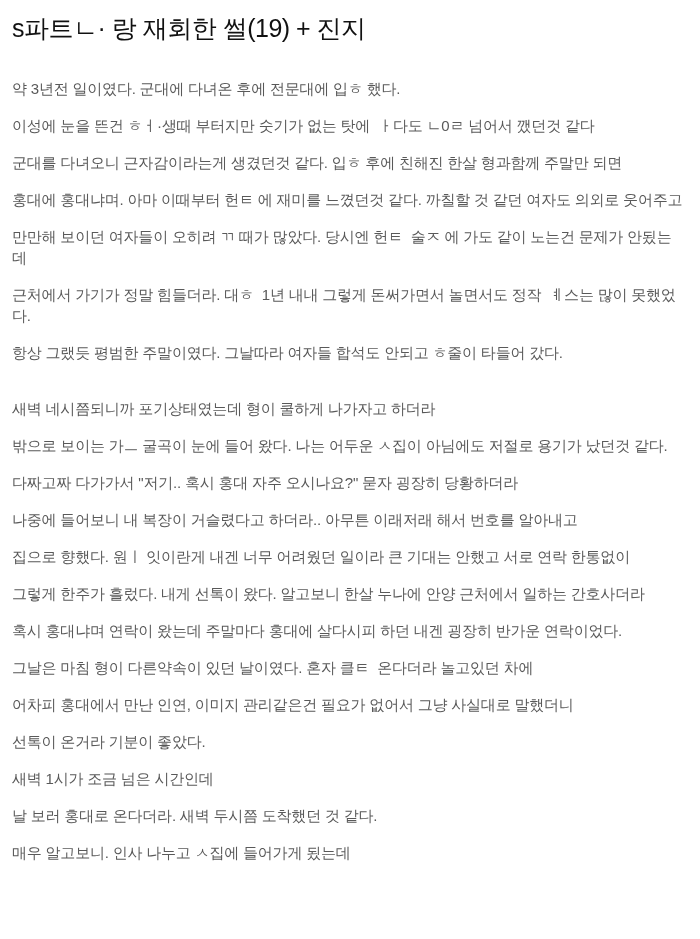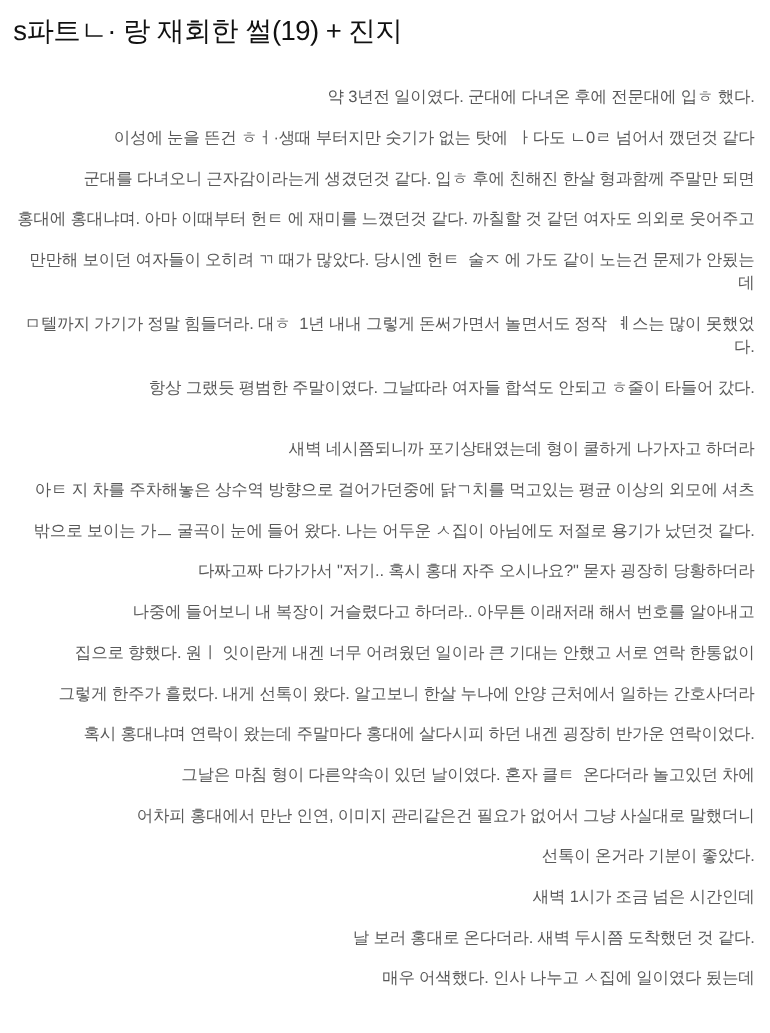--- a/index.html
+++ b/index.html
@@ -26,50 +26,48 @@
     letter-spacing: -0.5px;
   }
   .post-paragraph {
     margin: 16px 0;
     font-size: 15px;
     line-height: 21px;
     color: var(--body-text, #595959);
     white-space: pre-wrap;
     letter-spacing: -0.2px;
     word-break: break-all;
-    text-align: right;
   }
   .post-paragraph.blank {
     height: 3px;
     margin: 16px 0;
     padding: 0;
   }
 </style>
 </head>
 <body style="background: rgb(255, 255, 255);">
 
 <main class="post">
   <h1 class="post-title">s파트ㄴ· 랑 재회한 썰(19) + 진지</h1>
   <div id="post-body">
       <p class="post-paragraph">약 3년전 일이였다. 군대에 다녀온 후에 전문대에 입ㅎ 했다.</p>
       <p class="post-paragraph">이성에 눈을 뜬건 ㅎㅓ·생때 부터지만 숫기가 없는 탓에  ㅏ다도 ㄴ0ㄹ 넘어서 깼던것 같다</p>
       <p class="post-paragraph">군대를 다녀오니 근자감이라는게 생겼던것 같다. 입ㅎ 후에 친해진 한살 형과함께 주말만 되면</p>
       <p class="post-paragraph">홍대에 홍대냐며. 아마 이때부터 헌ㅌ 에 재미를 느꼈던것 같다. 까칠할 것 같던 여자도 의외로 웃어주고</p>
       <p class="post-paragraph">만만해 보이던 여자들이 오히려 ㄲ 때가 많았다. 당시엔 헌ㅌ  술ㅈ 에 가도 같이 노는건 문제가 안됬는데</p>
-      <p class="post-paragraph">ㅁ텔까지 가기가 정말 힘들더라. 대ㅎ  1년 내내 그렇게 돈써가면서 놀면서도 정작  ㅖ스는 많이 못했었다.</p>
+      <p class="post-paragraph">근처에서 가기가 정말 힘들더라. 대ㅎ  1년 내내 그렇게 돈써가면서 놀면서도 정작  ㅖ스는 많이 못했었다.</p>
       <p class="post-paragraph">항상 그랬듯 평범한 주말이였다. 그날따라 여자들 합석도 안되고 ㅎ줄이 타들어 갔다.</p>
       <p class="post-paragraph blank"></p>
       <p class="post-paragraph">새벽 네시쯤되니까 포기상태였는데 형이 쿨하게 나가자고 하더라</p>
-      <p class="post-paragraph">아ㅌ 지 차를 주차해놓은 상수역 방향으로 걸어가던중에 닭ㄱ치를 먹고있는 평균 이상의 외모에 셔츠</p>
       <p class="post-paragraph">밖으로 보이는 가ㅡ 굴곡이 눈에 들어 왔다. 나는 어두운 ㅅ집이 아님에도 저절로 용기가 났던것 같다.</p>
       <p class="post-paragraph">다짜고짜 다가가서 "저기.. 혹시 홍대 자주 오시나요?" 묻자 굉장히 당황하더라</p>
       <p class="post-paragraph">나중에 들어보니 내 복장이 거슬렸다고 하더라.. 아무튼 이래저래 해서 번호를 알아내고</p>
       <p class="post-paragraph">집으로 향했다. 원ㅣ 잇이란게 내겐 너무 어려웠던 일이라 큰 기대는 안했고 서로 연락 한통없이</p>
       <p class="post-paragraph">그렇게 한주가 흘렀다. 내게 선톡이 왔다. 알고보니 한살 누나에 안양 근처에서 일하는 간호사더라</p>
       <p class="post-paragraph">혹시 홍대냐며 연락이 왔는데 주말마다 홍대에 살다시피 하던 내겐 굉장히 반가운 연락이었다.</p>
       <p class="post-paragraph">그날은 마침 형이 다른약속이 있던 날이였다. 혼자 클ㅌ  온다더라 놀고있던 차에</p>
       <p class="post-paragraph">어차피 홍대에서 만난 인연, 이미지 관리같은건 필요가 없어서 그냥 사실대로 말했더니</p>
       <p class="post-paragraph">선톡이 온거라 기분이 좋았다.</p>
       <p class="post-paragraph">새벽 1시가 조금 넘은 시간인데</p>
       <p class="post-paragraph">날 보러 홍대로 온다더라. 새벽 두시쯤 도착했던 것 같다.</p>
-      <p class="post-paragraph">매우 어색했다. 인사 나누고 ㅅ집에 일이였다 됬는데</p>
+      <p class="post-paragraph">매우 알고보니. 인사 나누고 ㅅ집에 들어가게 됬는데</p>
     </div>
 </main>
 
 </body></html>

